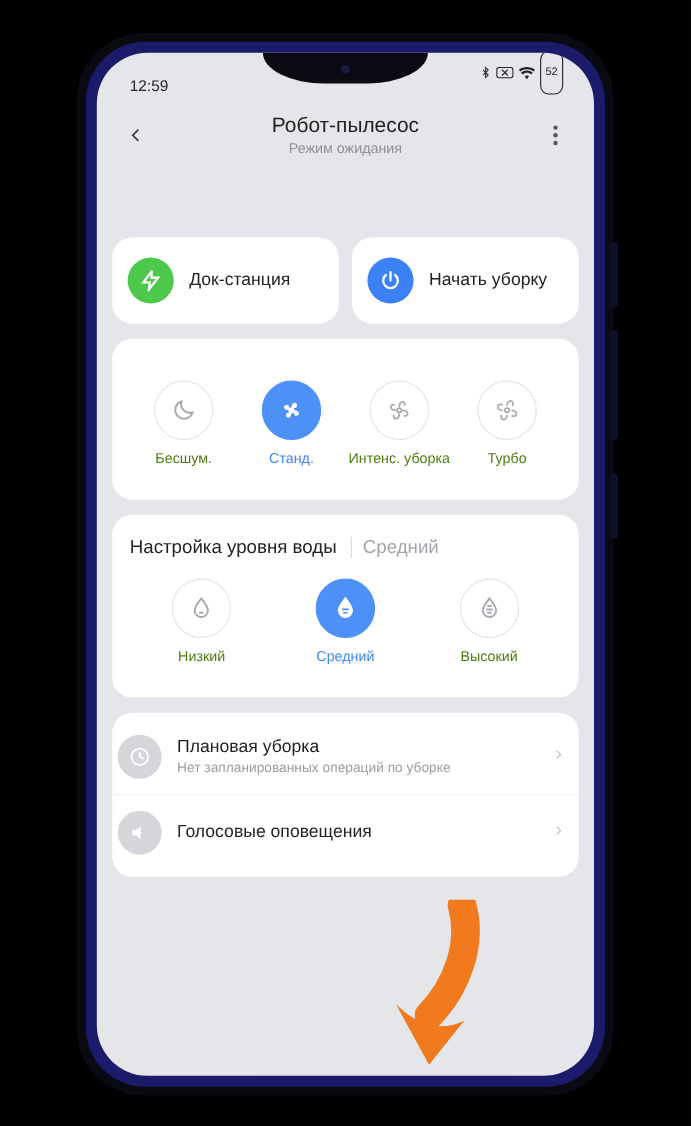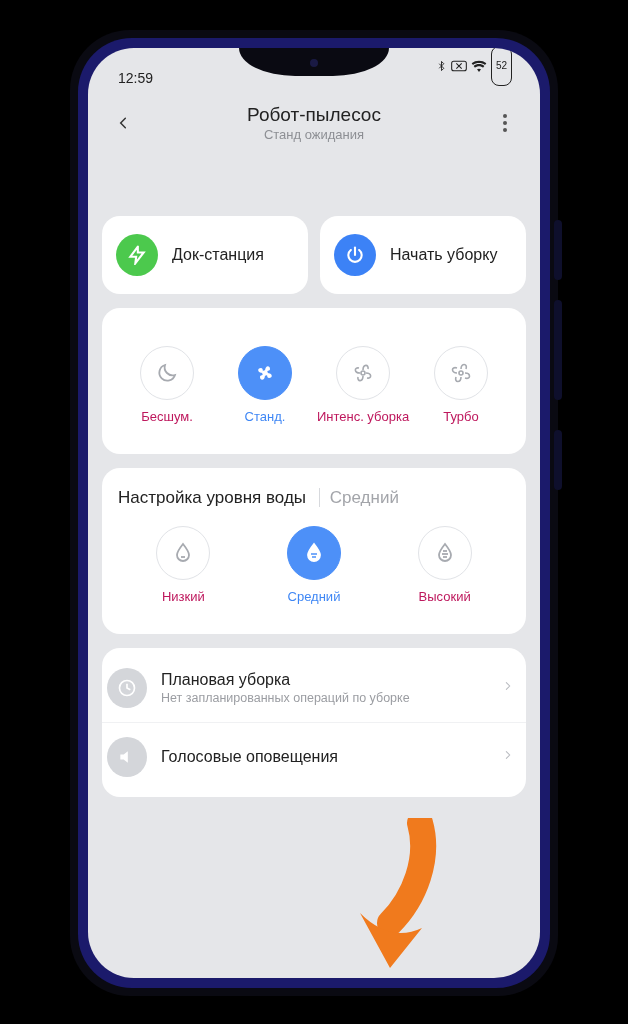--- a/index.html
+++ b/index.html
@@ -64,21 +64,21 @@
   .sectiontitle .cur{color:#a3a5aa;font-weight:400;margin-left:6px;}
   .water .sectiontitle .cur{border-left:1px solid #d7d9dd;padding-left:10px;margin-left:8px;}
   .modes{display:flex;margin-top:18px;justify-content:space-between;}
   .modes3{justify-content:space-around;}
   .mode{display:flex;flex-direction:column;align-items:center;width:25%;}
   .modes3 .mode{width:33%;}
   .mode-circle{width:52px;height:52px;border-radius:50%;border:1px solid #e1e3e7;display:flex;align-items:center;justify-content:center;}
   .mode-circle svg{width:24px;height:24px;stroke:#a7aab0;}
   .mode.active .mode-circle{background:#4d90f8;border-color:#4d90f8;}
   .mode.active .mode-circle svg{stroke:#fff;fill:#fff;}
-  .mode-label{font-size:13px;color:#be185d;margin-top:10px;text-align:center;line-height:1.15;min-height:30px;}
+  .mode-label{font-size:13px;color:#4d7c0f;margin-top:10px;text-align:center;line-height:1.15;min-height:30px;}
   .mode.active .mode-label{color:#3f87f5;}
   
   .listcard{margin-top:14px;padding:6px 0;}
   .listitem{display:flex;align-items:center;padding:14px 5px;gap:14px;position:relative;}
   .listitem + .listitem{border-top:1px solid #f0f1f3;}
   .li-icon{width:40px;height:40px;border-radius:50%;background:#d4d6da;display:flex;align-items:center;justify-content:center;flex:0 0 40px;}
   .li-icon svg{width:20px;height:20px;}
   .li-text{flex:1;}
   .li-title{font-size:16px;color:#222;font-weight:500;}
   .li-sub{font-size:12.5px;color:#9b9da2;margin-top:2px;}
@@ -117,21 +117,21 @@
         </div>
 
         <div class="appheader">
           <div class="back">
             <svg viewBox="0 0 24 24" fill="none" stroke="#333" stroke-width="2.5" stroke-linecap="round">
                 <polyline points="16 4 8 12 16 20"></polyline>
               </svg>
           </div>
           <div class="headertitlewrap">
             <div class="headertitle">Робот-пылесос</div>
-            <div class="headersub">Станд ожидания</div>
+            <div class="headersub">Режим ожидания</div>
           </div>
           <div class="menu">
             <div class="menu-dots">
                 <i></i>
                 <i></i>
                 <i></i>
               </div>
           </div>
         </div>
 

